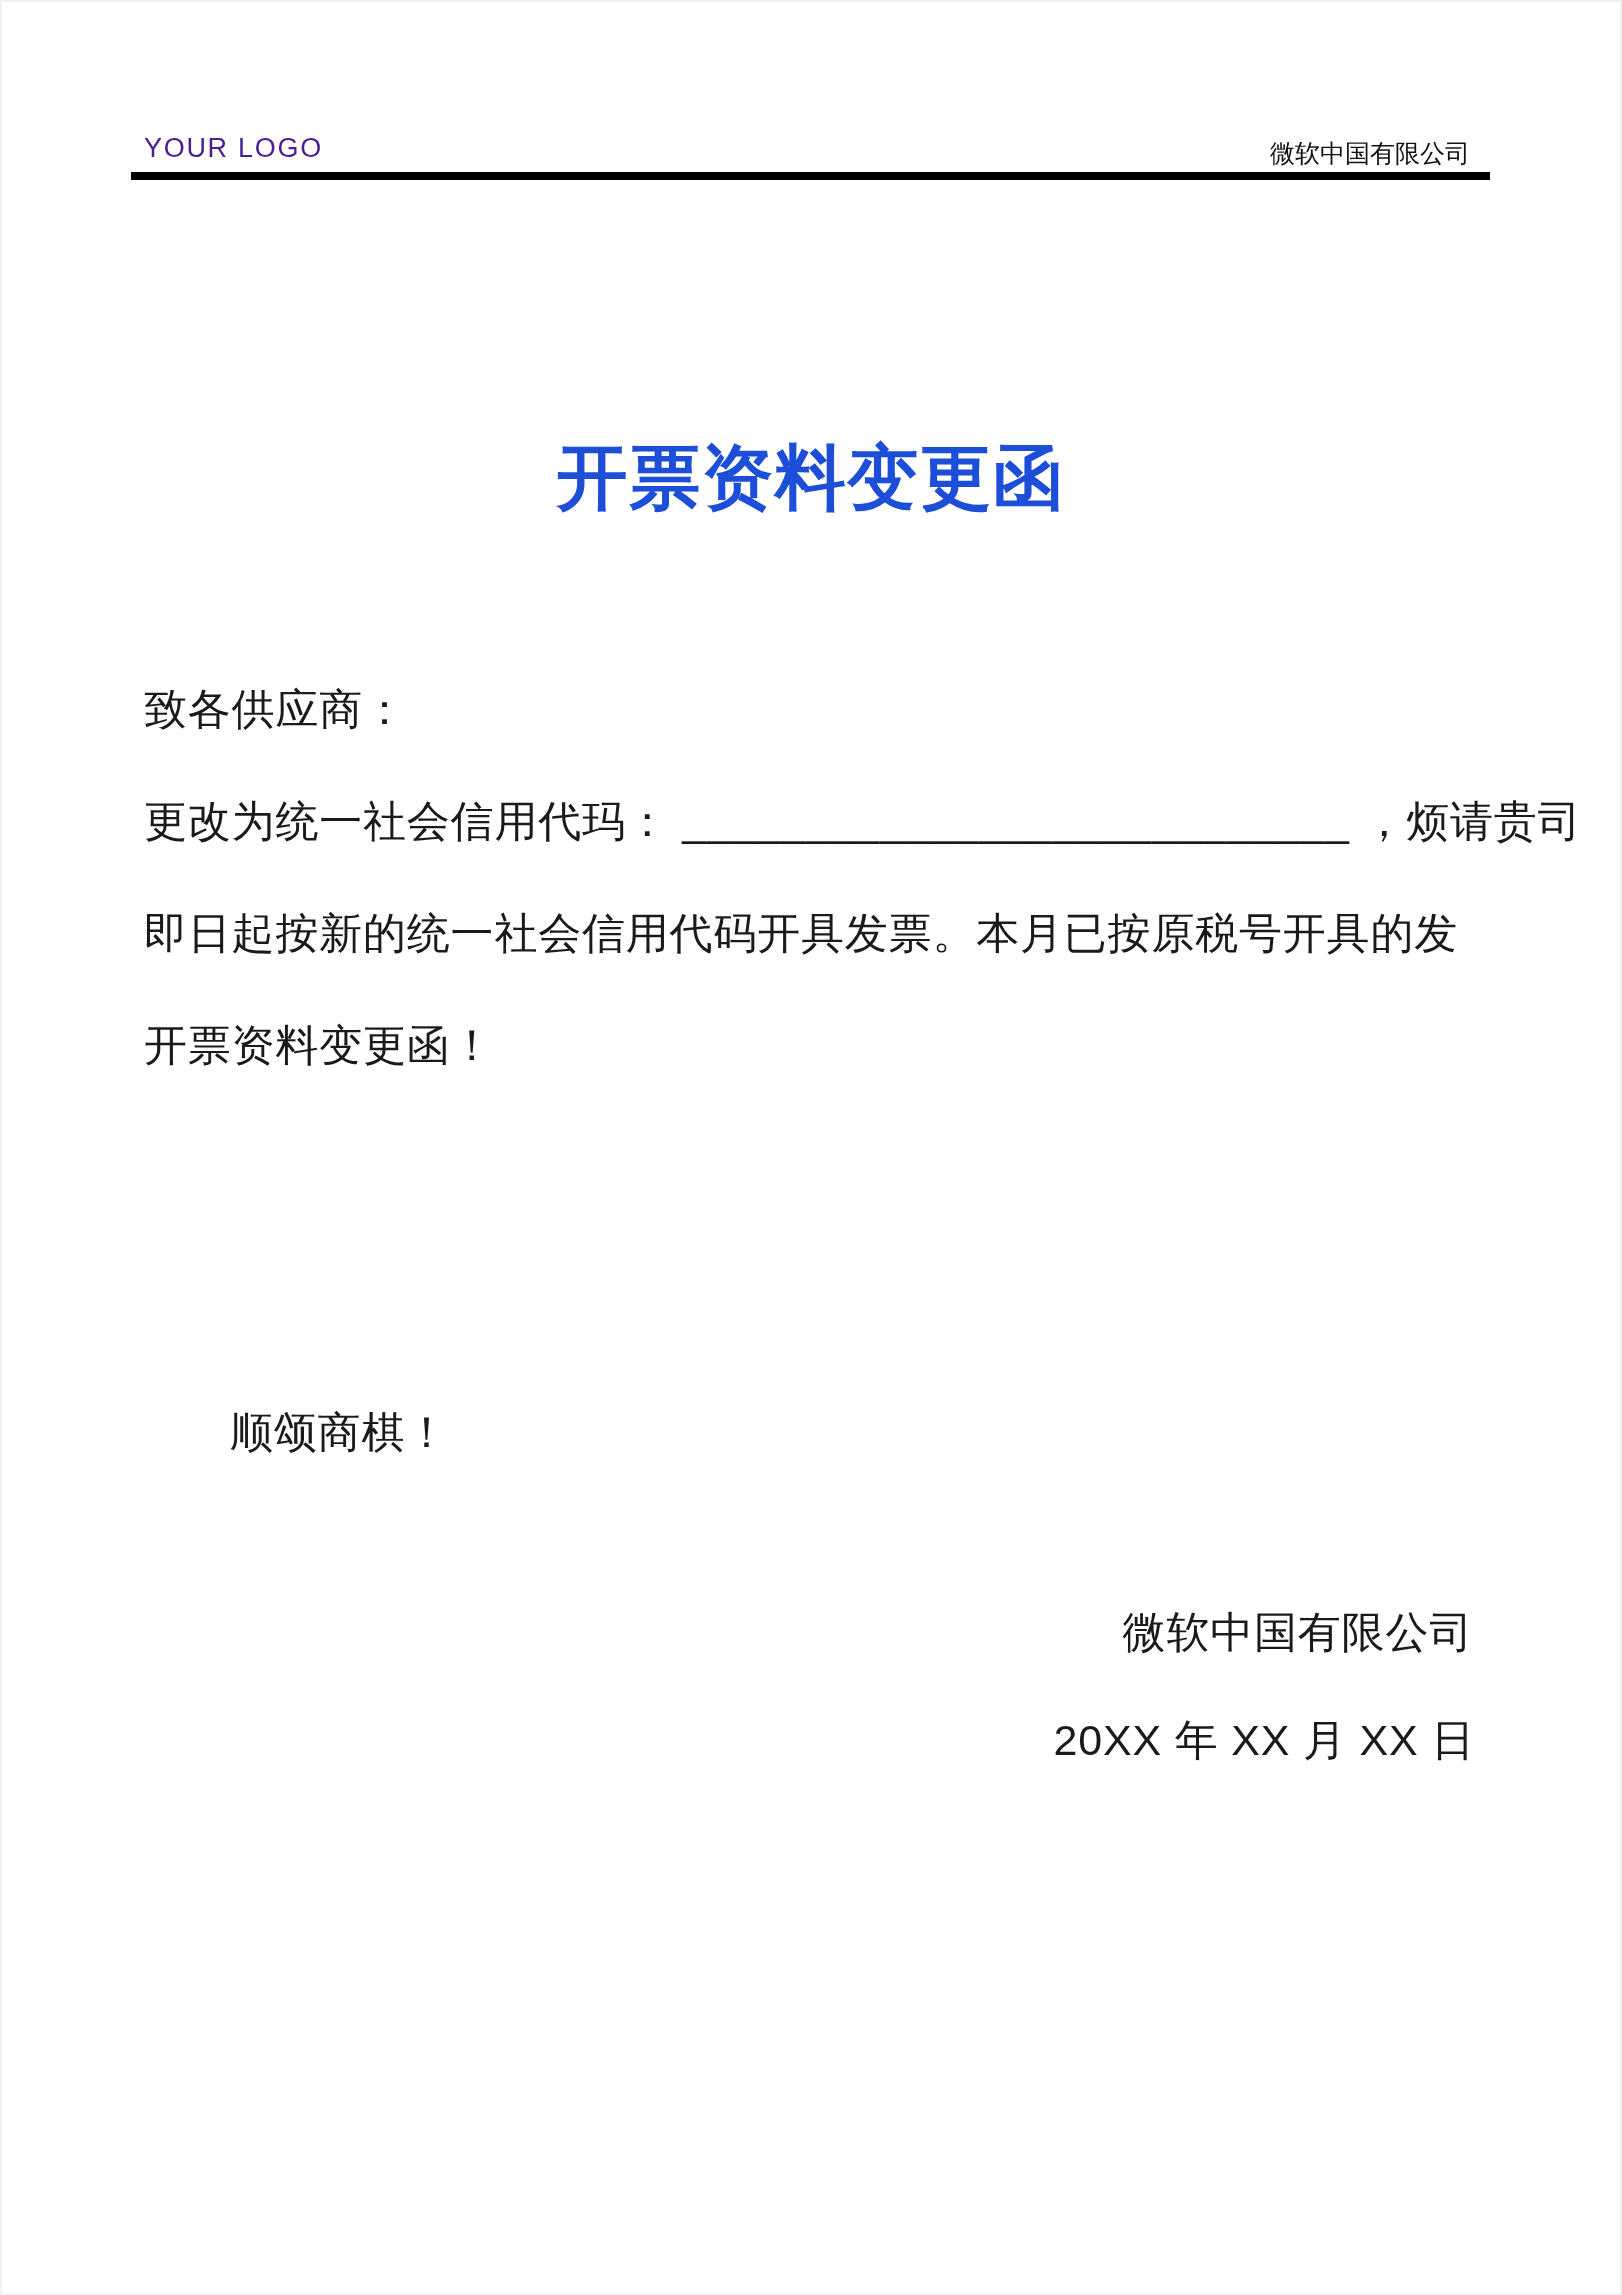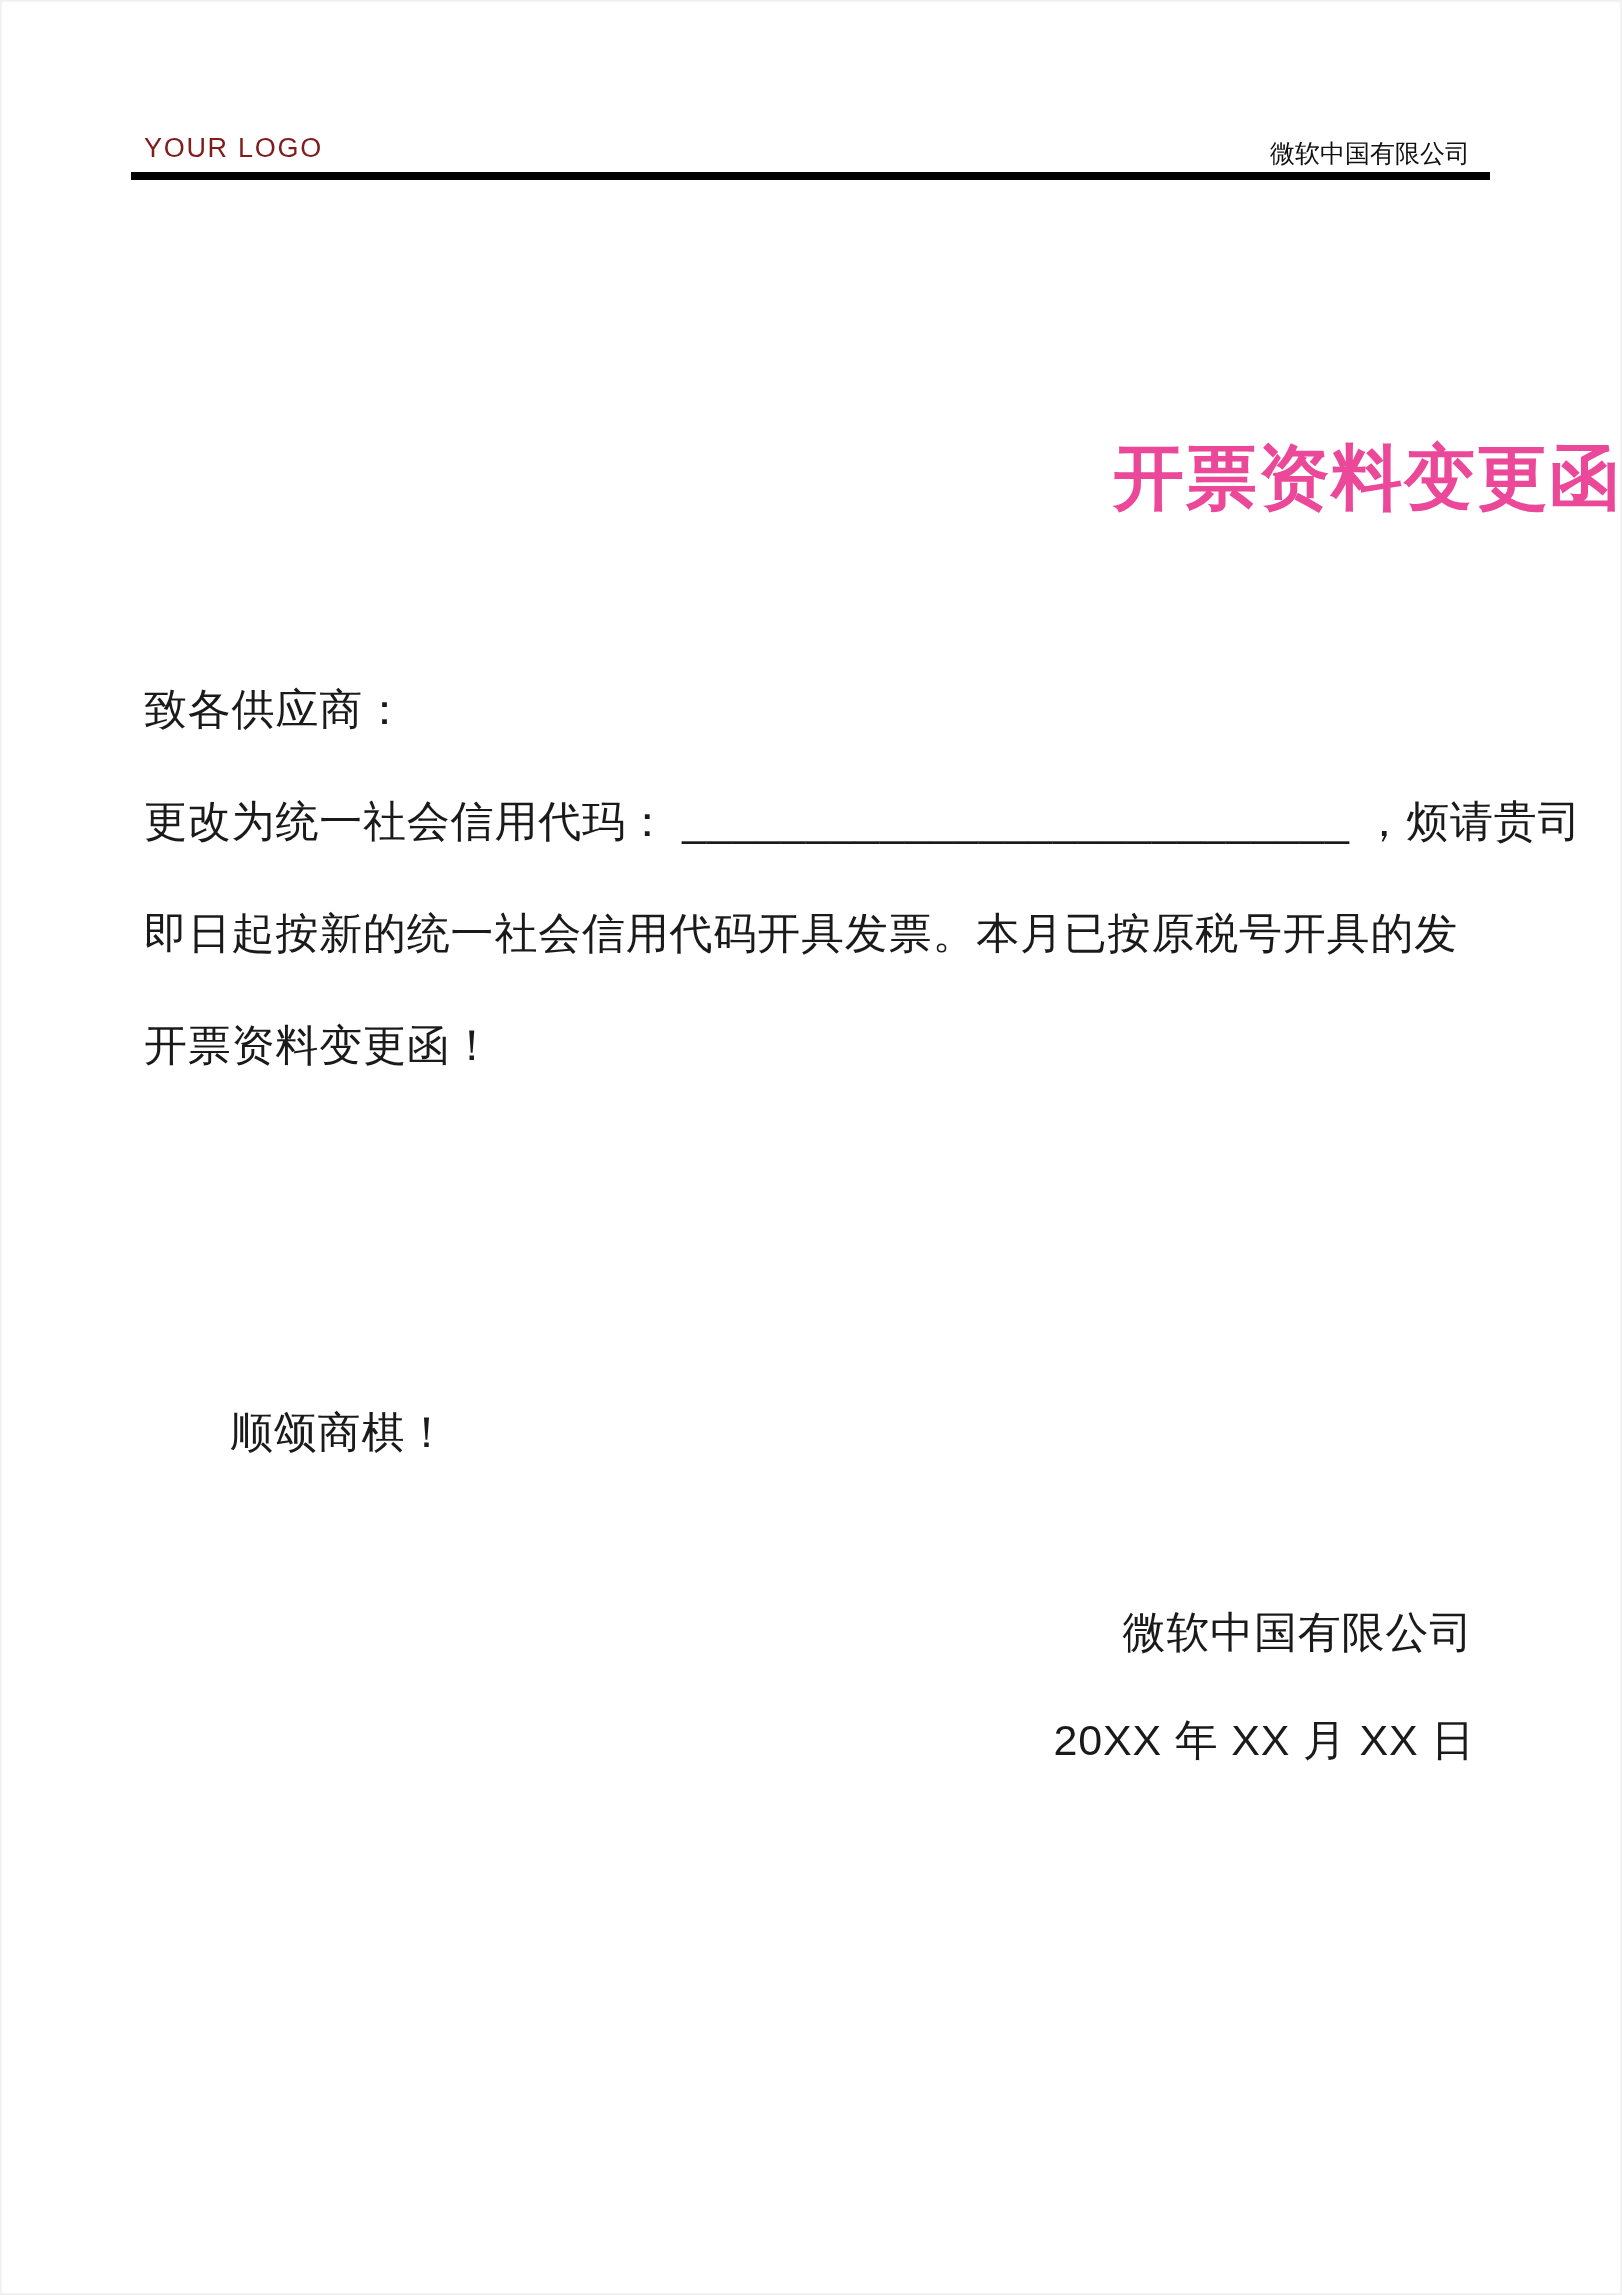--- a/index.html
+++ b/index.html
@@ -18,21 +18,21 @@
     background: #ffffff;
     box-shadow: inset 0 0 0 1.7px #f0f0f0;
   }
   
   .logo-text {
     position: absolute;
     left: 144px;
     top: 133px;
     font-size: 27px;
     letter-spacing: 1.7px;
-    color: #7f1d1d;
+    color: #4c1d95;
     white-space: nowrap;
   }
   .header-company {
     position: absolute;
     right: 152px;
     top: 137px;
     font-size: 25px;
     color: #111111;
     white-space: nowrap;
   }
@@ -45,24 +45,24 @@
     background: #000000;
   }
   
   .doc-title {
     position: absolute;
     left: 0;
     top: 439px;
     width: 100%;
     height: 78px;
     line-height: 78px;
-    text-align: right;
+    text-align: center;
     font-size: 71px;
     font-weight: bold;
-    color: #ec4899;
+    color: #1d4ed8;
     letter-spacing: 1.7px;
     white-space: nowrap;
   }
   
   .salutation {
     position: absolute;
     left: 144px;
     top: 686px;
     height: 47px;
     line-height: 47px;

